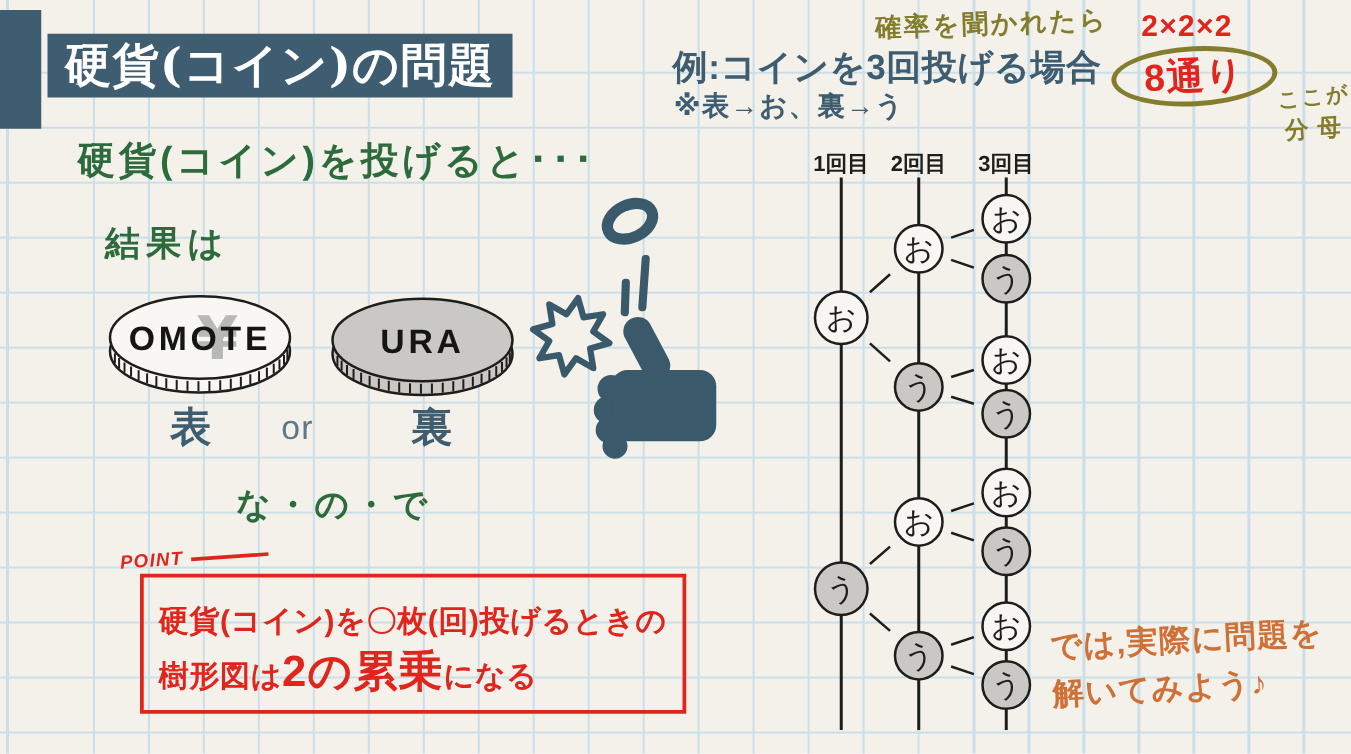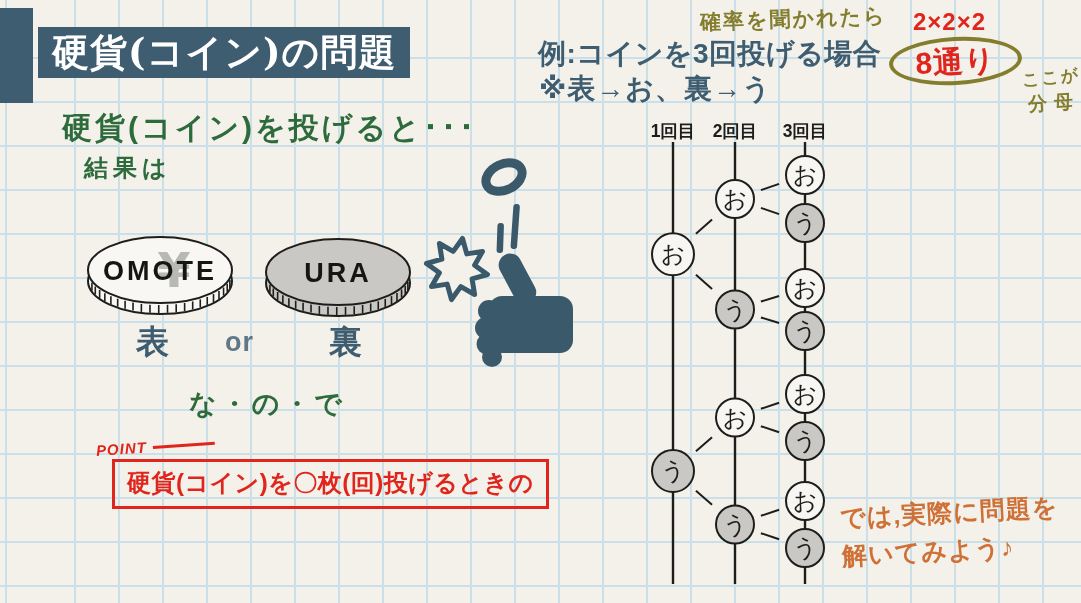--- a/index.html
+++ b/index.html
@@ -20,43 +20,43 @@
   }
   .abs{position:absolute;}
   .corner-rect{left:0;top:8px;width:33px;height:95px;background:var(--teal);}
   .title-box{
     left:38px;top:27px;height:51px;line-height:51px;background:var(--teal);
     color:#fff;font-family:"DejaVu Serif","Liberation Serif",serif;font-weight:700;
     font-size:37px;padding:0 14px;letter-spacing:1px;white-space:nowrap;
   }
   .hand-text{font-weight:700;}
   .intro{left:62px;top:108px;font-size:30px;color:var(--green);letter-spacing:3px;white-space:nowrap;}
-  .result-label{left:84px;top:152px;font-size:24px;color:var(--green);letter-spacing:5px;}
+  .result-label{left:84px;top:176px;font-size:28px;color:var(--green);letter-spacing:5px;}
   .result-badge{
     left:190px;top:190px;width:118px;height:38px;background:var(--orange);
     color:#fff;font-size:28px;font-weight:700;text-align:center;line-height:38px;letter-spacing:1px;
   }
   .face-front{left:136px;top:320px;font-size:33px;font-weight:700;color:var(--teal);}
-  .face-or{left:225px;top:327px;font-size:27px;font-weight:700;color:#5e7887;letter-spacing:1px;}
+  .face-or{left:225px;top:327px;font-size:27px;font-weight:400;color:#5e7887;letter-spacing:1px;}
   .face-back{left:329px;top:320px;font-size:33px;font-weight:700;color:var(--teal);}
   .naode{left:189px;top:386px;font-size:27px;color:var(--green);letter-spacing:4px;font-weight:600;}
   .point-wrap{left:96px;top:442px;}
   .point-tag{display:flex;align-items:center;transform:rotate(-4deg);transform-origin:left center;}
   .point-tag .tag-text{color:var(--red);font-weight:700;font-style:italic;font-size:15px;letter-spacing:1px;}
   .point-tag .tag-line{width:62px;height:3px;background:var(--red);margin-left:6px;margin-top:2px;}
   .point-box{
     margin-left:16px;margin-top:0px;border:3px solid var(--red);
-    padding:5px 12px 7px 12px;display:inline-block;background:transparent;white-space:nowrap;
+    padding:19px 12px 7px 12px;display:inline-block;background:transparent;white-space:nowrap;
   }
   .point-line1{color:var(--red);font-weight:700;font-size:24px;letter-spacing:0.5px;}
   .point-line2{color:var(--red);font-weight:700;font-size:24px;letter-spacing:0.5px;margin-top:1px;}
   .point-line2 .em{font-size:35px;letter-spacing:1px;}
   .hint{left:700px;top:5px;font-size:21px;color:var(--olive);letter-spacing:2px;transform:rotate(-2deg);font-weight:600;white-space:nowrap;}
   .example-title{left:538px;top:35px;font-size:28px;font-weight:700;color:var(--teal);letter-spacing:0.5px;white-space:nowrap;}
-  .note{left:539px;top:70px;font-size:28px;font-weight:700;color:var(--teal);letter-spacing:1px;white-space:nowrap;}
+  .note{left:539px;top:70px;font-size:22px;font-weight:700;color:var(--teal);letter-spacing:1px;white-space:nowrap;}
   .product{left:913px;top:8px;font-size:24px;font-weight:700;color:var(--red);letter-spacing:1px;}
   .total-ellipse{
     left:889px;top:37px;width:133px;height:48px;border:4px solid var(--olive);
     border-radius:50%;transform:rotate(-3deg);text-align:center;
   }
   .total-ellipse .total-text{color:var(--red);font-size:30px;font-weight:700;line-height:41px;letter-spacing:1px;}
   .denom1{left:1022px;top:66px;font-size:17px;color:var(--olive);font-weight:600;transform:rotate(-6deg);letter-spacing:2px;}
   .denom2{left:1028px;top:90px;font-size:19px;color:var(--olive);font-weight:600;transform:rotate(-4deg);letter-spacing:7px;white-space:nowrap;}
   .closing{left:841px;top:494px;color:var(--orange-hand);font-size:25px;font-weight:600;transform:rotate(-3deg);letter-spacing:1px;white-space:nowrap;line-height:1.5;}
   svg{position:absolute;overflow:visible;}
@@ -140,20 +140,21 @@
   <div class="abs face-back">裏</div>
   <div class="abs naode hand-text">な・の・で</div>
 
   <div class="abs point-wrap">
     <div class="point-tag">
       <span class="tag-text">POINT</span>
       <span class="tag-line"></span>
     </div>
     <div class="point-box">
       <div class="point-line1">硬貨(コイン)を〇枚(回)投げるときの</div>
+      <div class="point-line2"><span>樹形図は</span><span class="em">2の累乗</span><span>になる</span></div>
     </div>
   </div>
 
   <svg id="hand-svg" width="200" height="240" viewBox="0 0 200 240">
     <g>
       <ellipse cx="84" cy="47" rx="19" ry="13" fill="none" stroke="#3a5a6b" stroke-width="9" transform="rotate(-25 84 47)"></ellipse>
     </g>
     <g class="teal-fill">
       <rect x="92" y="74" width="6.5" height="45" rx="3" fill="#3a5a6b" transform="rotate(4 95 96)"></rect>
       <rect x="77" y="93" width="6.5" height="30" rx="3" fill="#3a5a6b" transform="rotate(2 80 108)"></rect>

